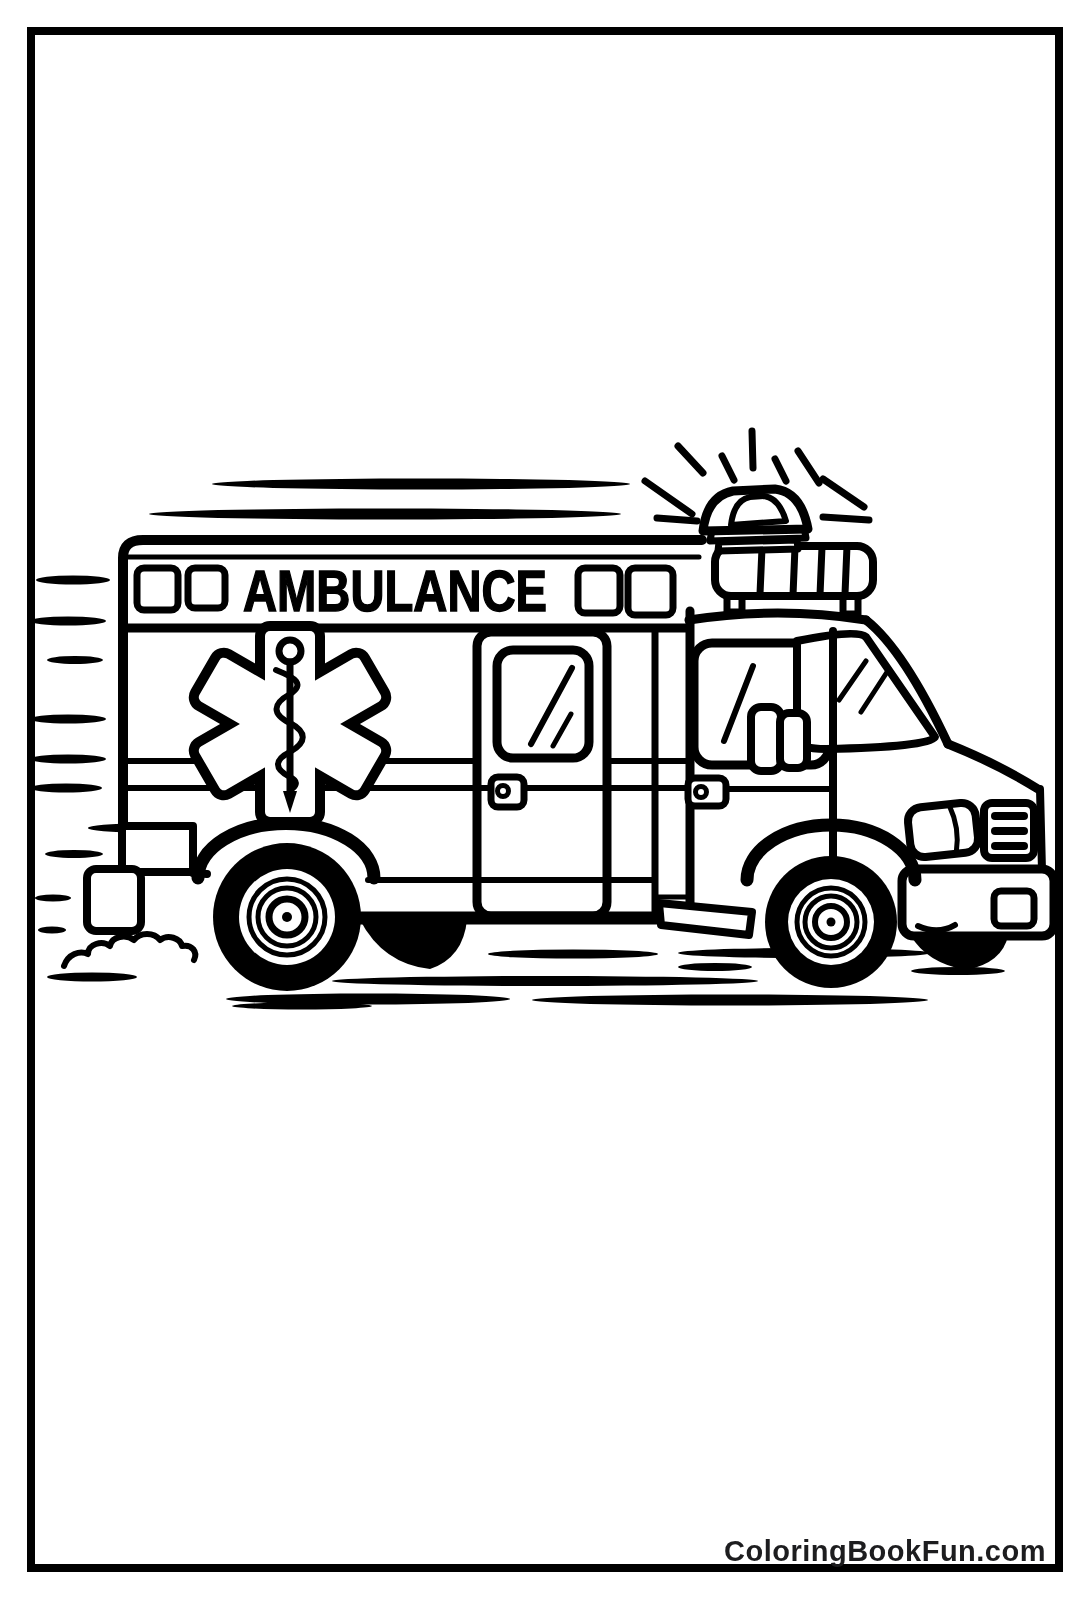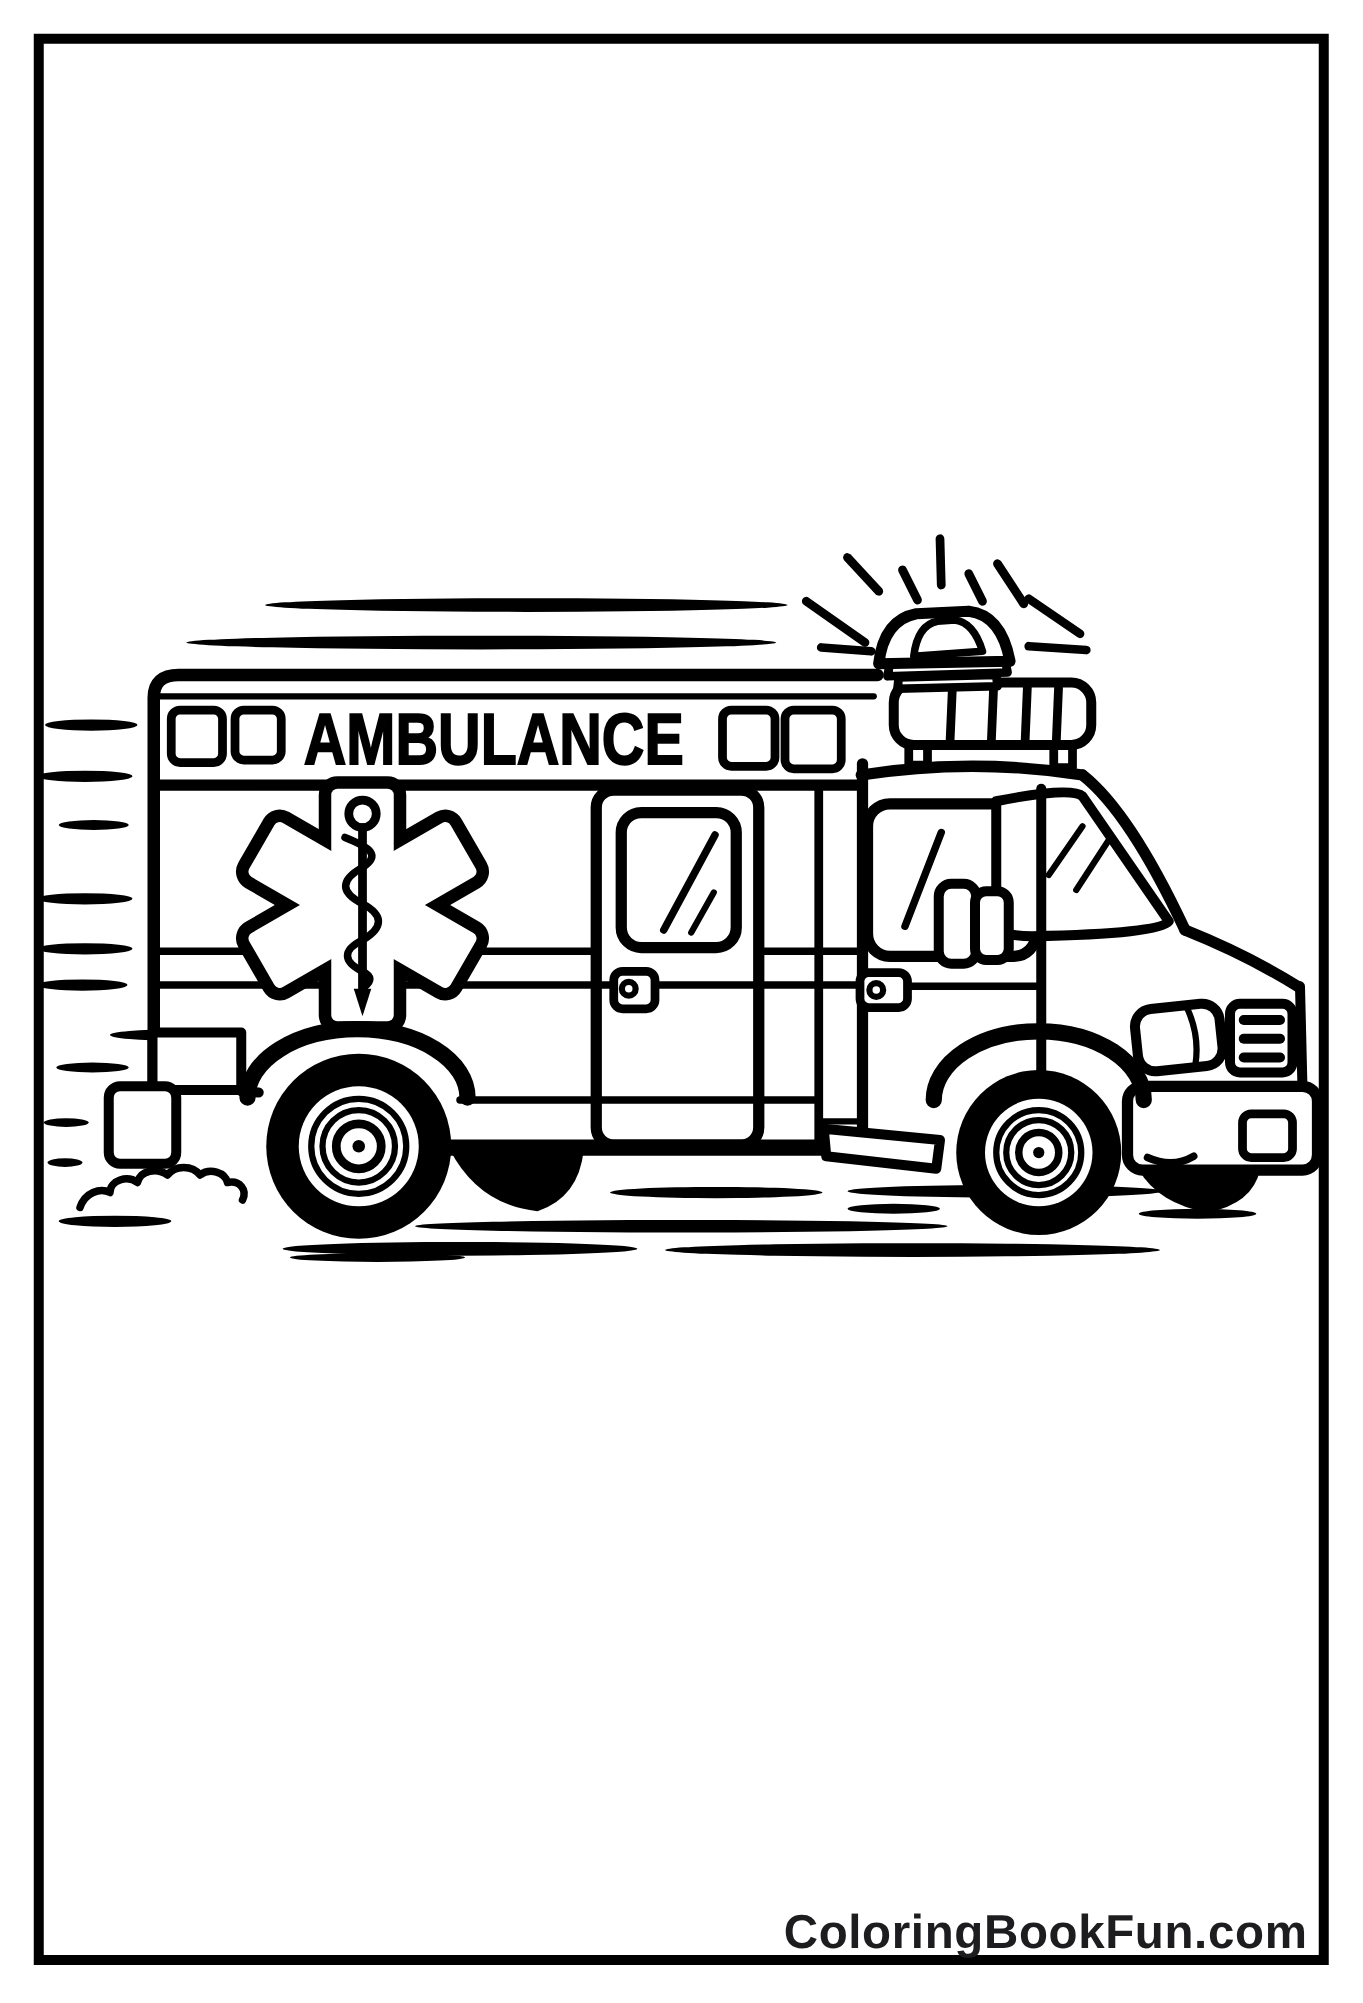--- a/index.html
+++ b/index.html
@@ -19,21 +19,21 @@
   .vehicle-label {
     font-family: "Liberation Sans", sans-serif;
     font-weight: bold;
     font-size: 58px;
     letter-spacing: 0px;
   }
   .watermark {
     position: absolute;
     right: 44px;
     bottom: 34px;
-    font-size: 38px;
+    font-size: 29px;
     font-weight: bold;
     letter-spacing: 0.5px;
     color: #1d1d1f;
   }
 </style>
 </head>
 <body>
 
 <div class="page-frame">
 <svg width="1090" height="1602" viewBox="0 0 1090 1602" xmlns="http://www.w3.org/2000/svg">

